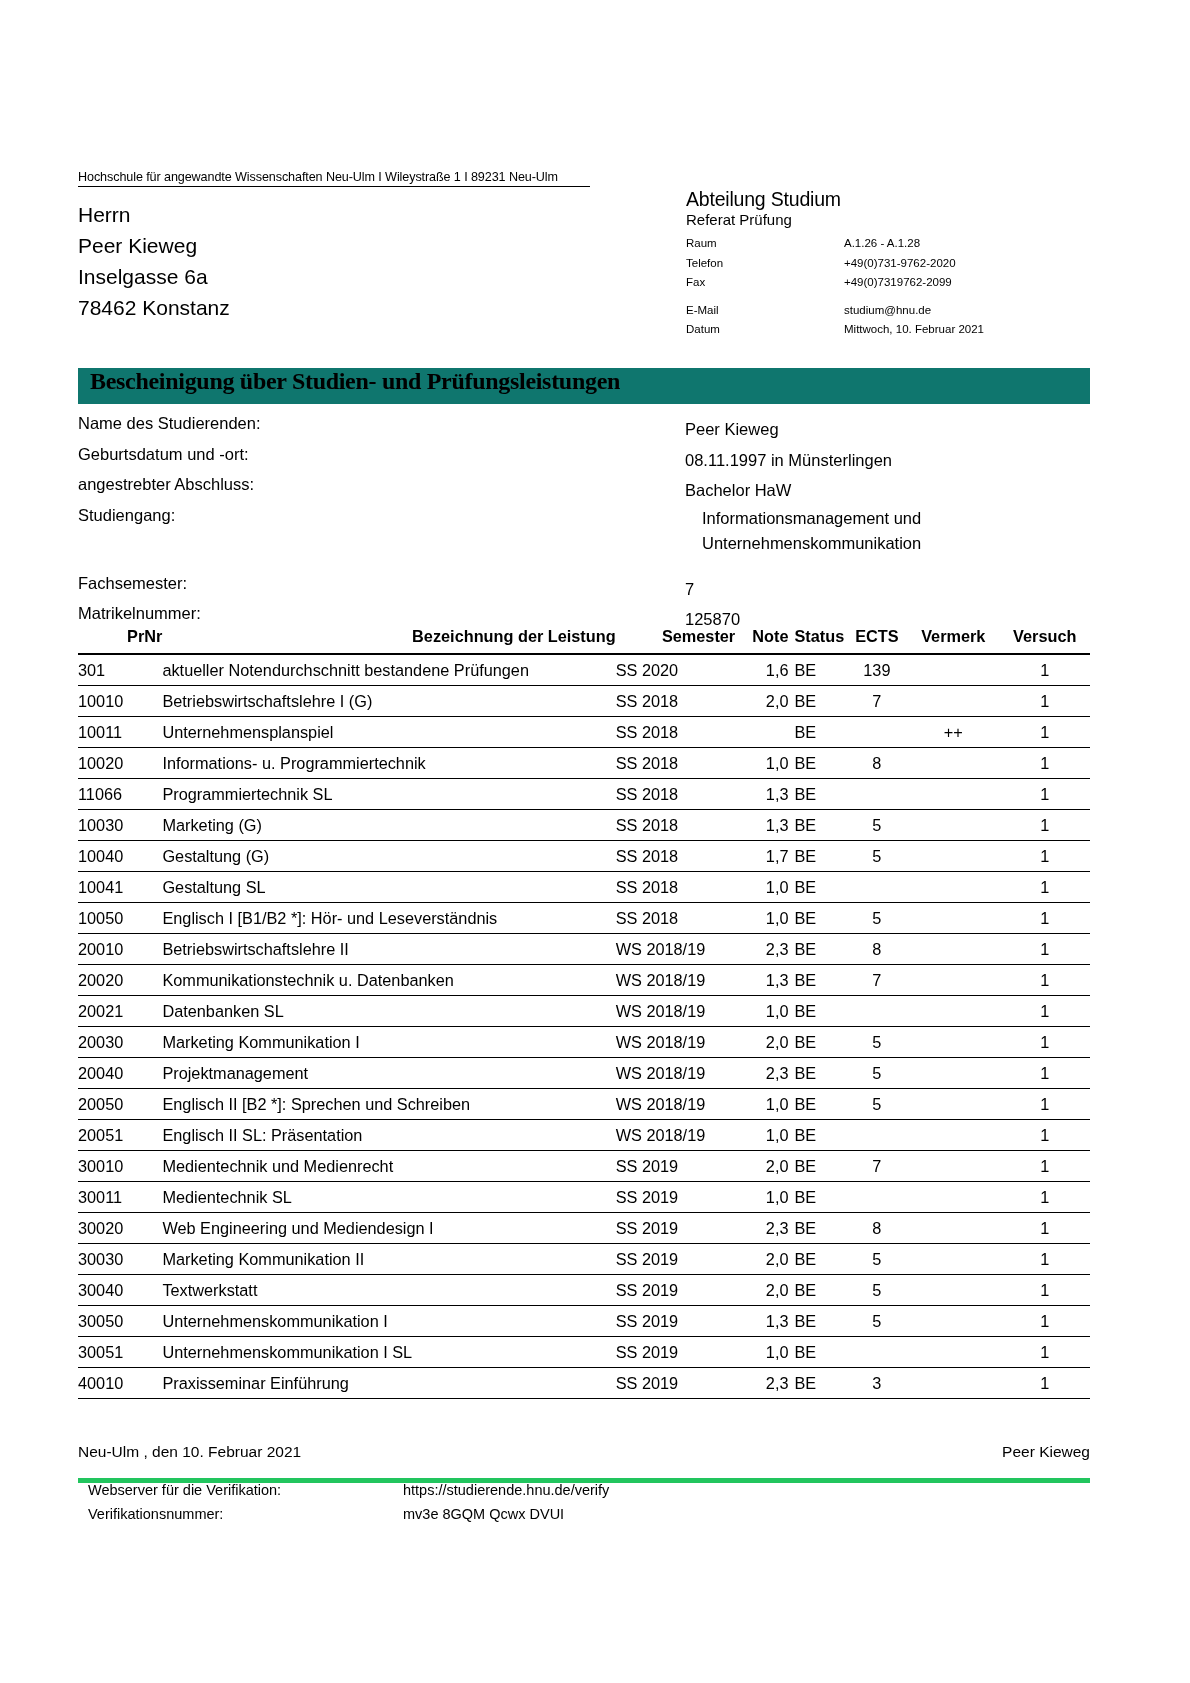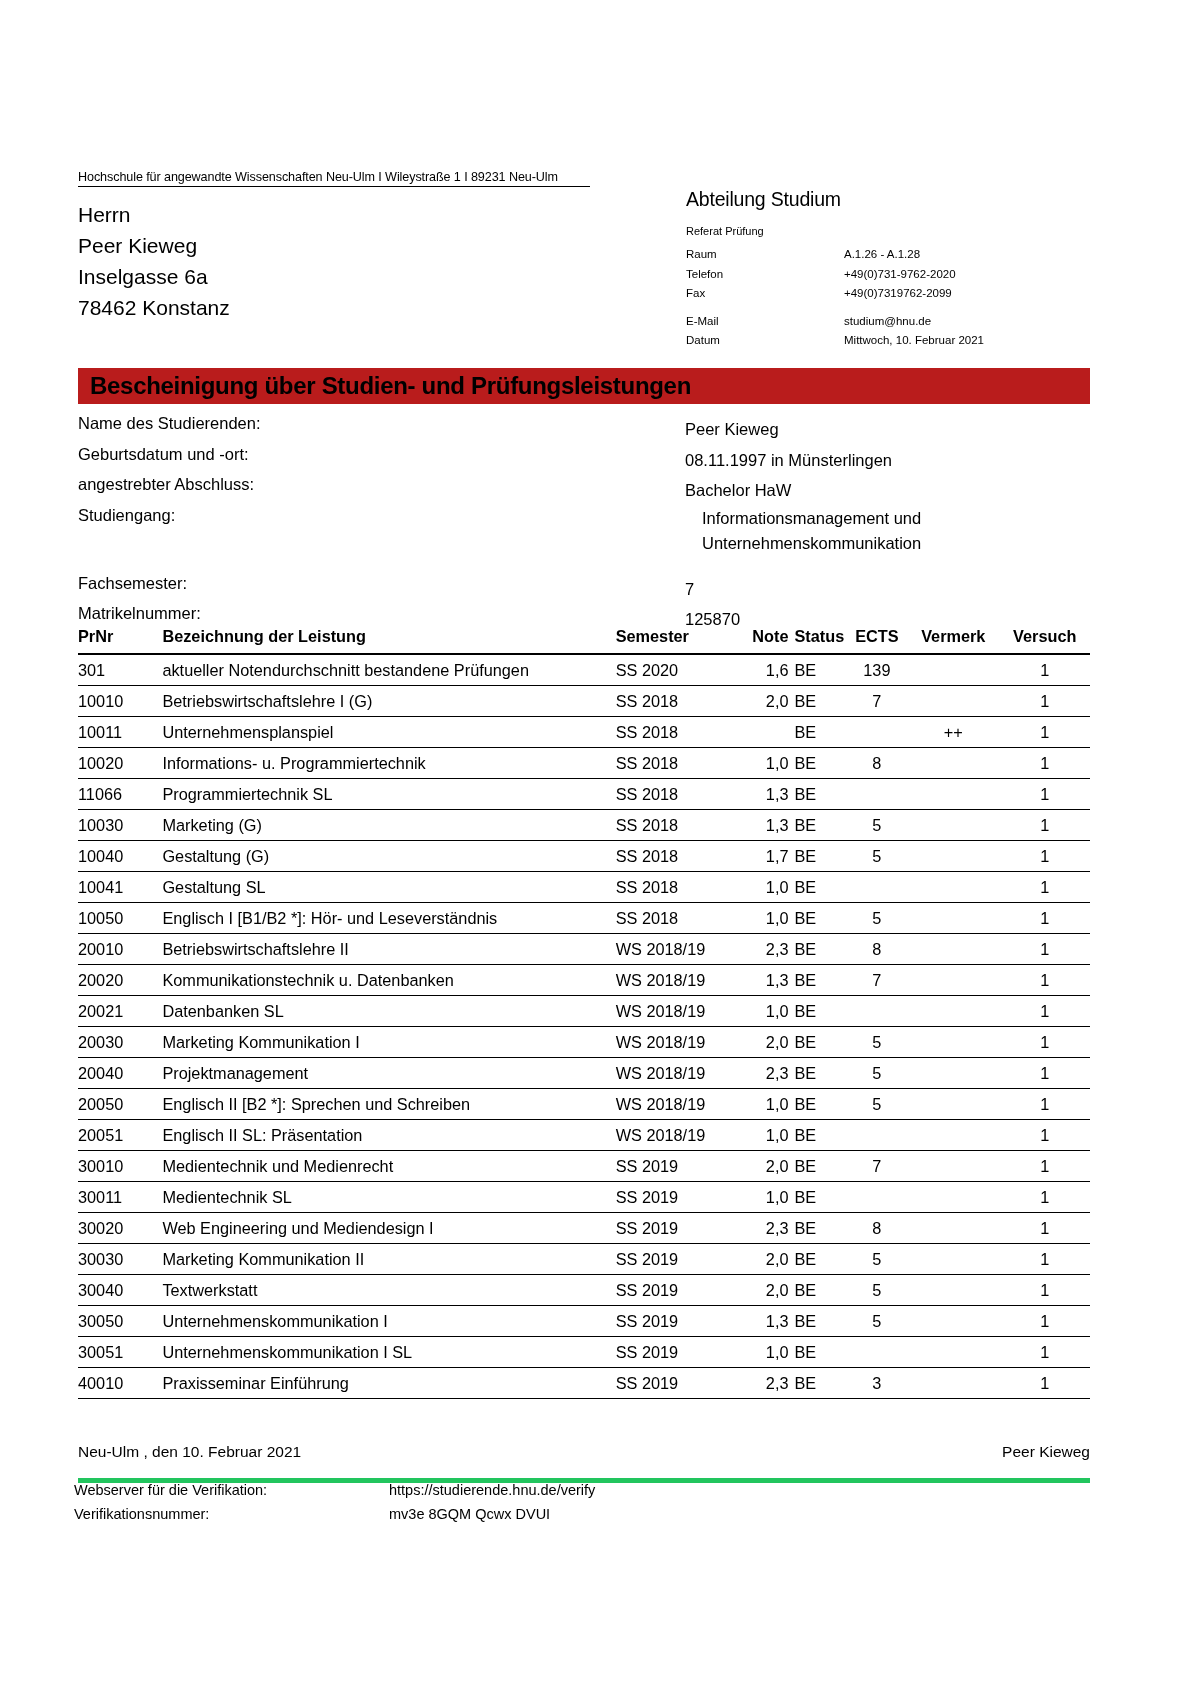--- a/index.html
+++ b/index.html
@@ -68,47 +68,48 @@
     left: 686px;
     top: 188px;
     width: 400px;
   }
   .contact-title {
     font-size: 19.5px;
     line-height: 23px;
     letter-spacing: -0.2px;
   }
   .contact-sub {
-    font-size: 11px;
+    font-size: 15px;
     line-height: 16px;
-    margin-top: 12px;
+    margin-top: 1px;
   }
   .contact-rows {
     margin-top: 6px;
     font-size: 11.5px;
     line-height: 19.6px;
   }
   .contact-row {
     display: flex;
   }
   .contact-row.spaced { margin-top: 8px; }
   .contact-key { width: 158px; flex: 0 0 158px; }
   .contact-val { flex: 1 1 auto; white-space: nowrap; }
 
   
   .title-banner {
     position: absolute;
     left: 78px;
     top: 368px;
     width: 1012px;
     height: 36px;
-    background: #b91c1c;
+    background: #0f766e;
     box-sizing: border-box;
     display: flex;
-    align-items: center;
+    align-items: flex-start;
+    font-family: Liberation Serif, serif;
   }
   .title-banner span {
     font-size: 24px;
     font-weight: bold;
     letter-spacing: -0.3px;
     padding-left: 12px;
   }
 
   
   .info {
@@ -133,21 +134,21 @@
   .grades {
     position: absolute;
     left: 78px;
     top: 627px;
     width: 1012px;
     border-collapse: collapse;
     font-size: 16.3px;
   }
   .grades th {
     font-weight: bold;
-    text-align: left;
+    text-align: right;
     padding: 0 0 7px 0;
     border-bottom: 2px solid #000;
     white-space: nowrap;
     vertical-align: bottom;
   }
   .grades td {
     padding: 5px 0 5px 0;
     border-bottom: 1px solid #000;
     white-space: nowrap;
     height: 20px;
@@ -174,21 +175,21 @@
     width: 1012px;
     display: flex;
     justify-content: space-between;
     font-size: 15.5px;
     padding-bottom: 17px;
     border-bottom: 5px solid #22c55e;
     box-sizing: border-box;
   }
   .verify {
     position: absolute;
-    left: 74px;
+    left: 88px;
     top: 1478px;
     width: 1012px;
     font-size: 14.5px;
     line-height: 24px;
   }
   .verify-row { display: flex; }
   .verify-key { width: 315px; flex: 0 0 315px; }
   .verify-val { flex: 1 1 auto; }
 </style>
 </head>

